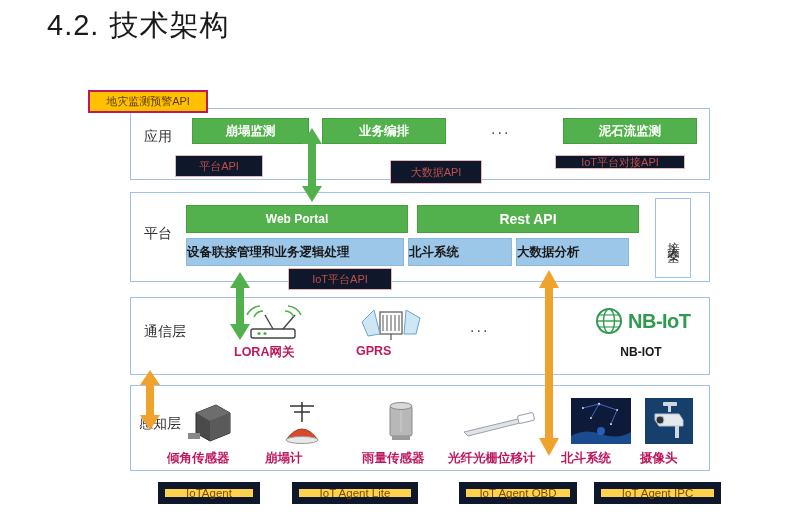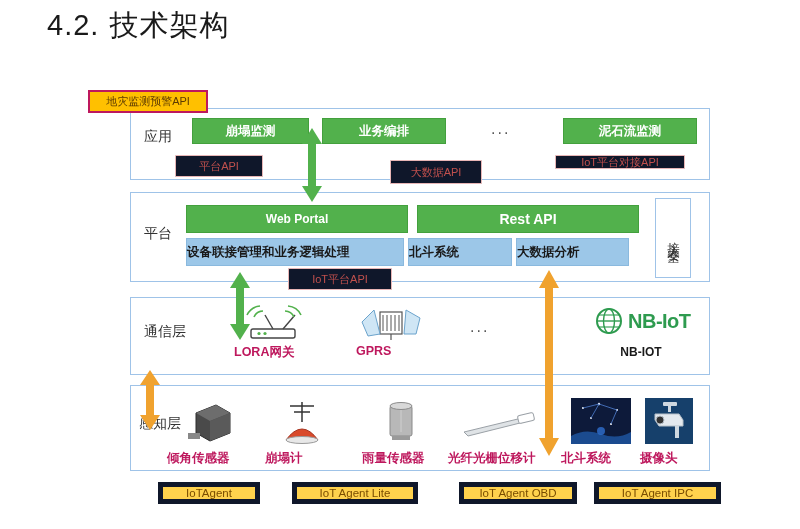--- a/index.html
+++ b/index.html
@@ -35,21 +35,21 @@
     font-size:12.5px;font-weight:bold;display:flex;align-items:center;
     justify-content:flex-start;box-sizing:border-box;border:1px solid #8ab9de;
     white-space:nowrap;
   }
   .pinkbox{
     position:absolute;background:#0f172a;color:#c0504d;border:1px solid #e8b6b6;
     font-size:11px;display:flex;align-items:center;justify-content:center;
     box-sizing:border-box;white-space:nowrap;border-radius:1px;
   }
   .yellowbox{
-    position:absolute;background:#ffd24d;color:#7a4d00;border:5px solid #0f172a;
+    position:absolute;background:#ffd24d;color:#7a4d00;border:7px solid #0f172a;
     font-size:11.5px;display:flex;align-items:center;justify-content:center;
     box-sizing:border-box;white-space:nowrap;
   }
   .yellowtag{
     position:absolute;background:#ffc000;color:#5c3a00;border:2px solid #be185d;
     font-size:11px;display:flex;align-items:center;justify-content:center;
     box-sizing:border-box;white-space:nowrap;
   }
   .dots{
     position:absolute;font-size:16px;color:#555;letter-spacing:2px;

